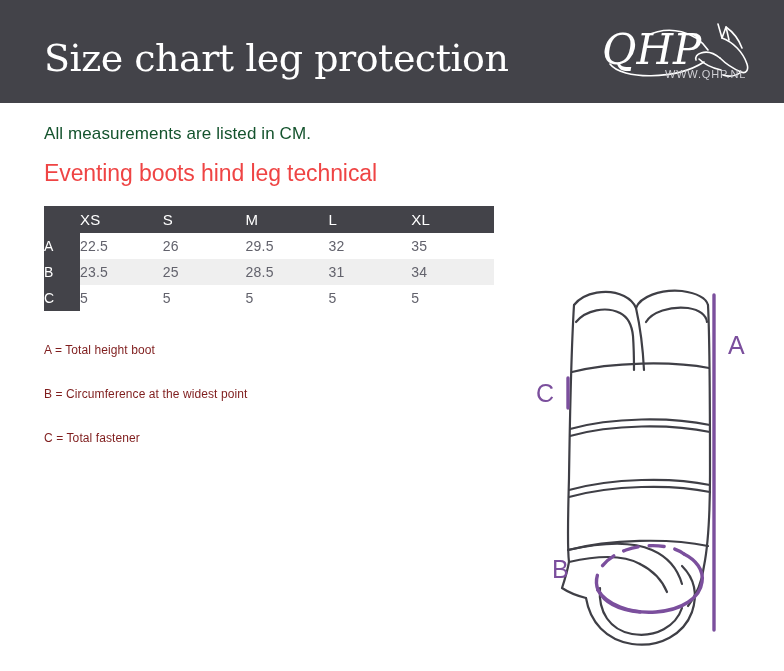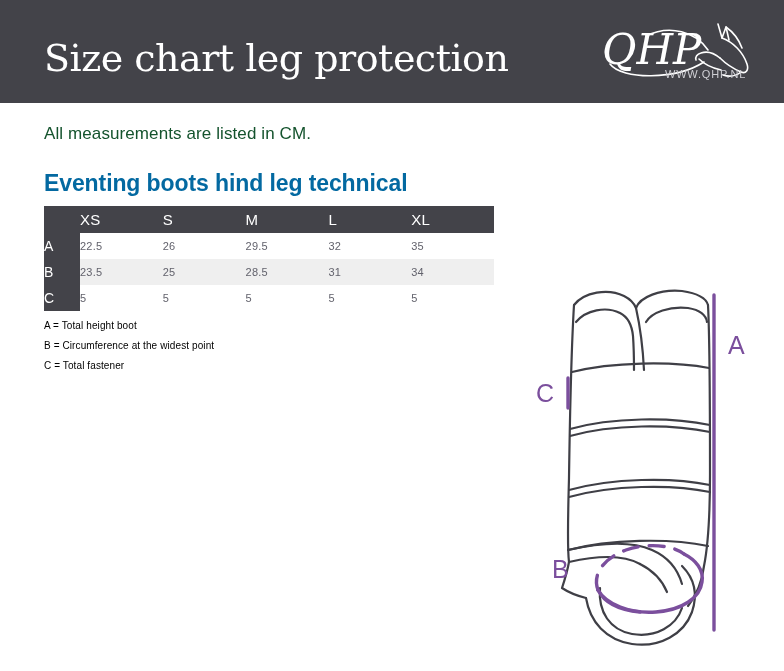--- a/index.html
+++ b/index.html
@@ -51,24 +51,24 @@
     font-size: 17px;
     color: #14532d;
     letter-spacing: 0.1px;
     white-space: nowrap;
   }
 
   
   #section-heading {
     position: absolute;
     left: 44px;
-    top: 170px;
+    top: 160px;
     font-size: 23px;
-    font-weight: 700;
-    color: #0369a1;
+    font-weight: 400;
+    color: #ef4444;
     letter-spacing: -0.1px;
     white-space: nowrap;
   }
 
   
   #size-table {
     position: absolute;
     left: 44px;
     top: 206px;
     width: 450px;
@@ -92,40 +92,41 @@
   }
   #size-table thead th.corner-cell { width: 36px; }
   #size-table tbody th.row-label {
     background: #434349;
     color: #ffffff;
     font-size: 14px;
     width: 36px;
     letter-spacing: 0.3px;
   }
   #size-table tbody td {
-    font-size: 11px;
+    font-size: 14px;
     color: #62626c;
     letter-spacing: 0.2px;
   }
   #size-table tbody tr.row-odd { background: #ffffff; }
   #size-table tbody tr.row-even { background: #efefef; }
 
   
   #legend {
     position: absolute;
     left: 44px;
     top: 316px;
     width: 400px;
   }
   .legend-line {
-    font-size: 10px;
-    color: #000000;
+    font-size: 12px;
+    color: #7f1d1d;
     line-height: 20px;
     white-space: nowrap;
     letter-spacing: 0.1px;
+    margin-top: 24px;
   }
 
   
   #illustration {
     position: absolute;
     left: 512px;
     top: 278px;
     width: 272px;
     height: 372px;
   }

